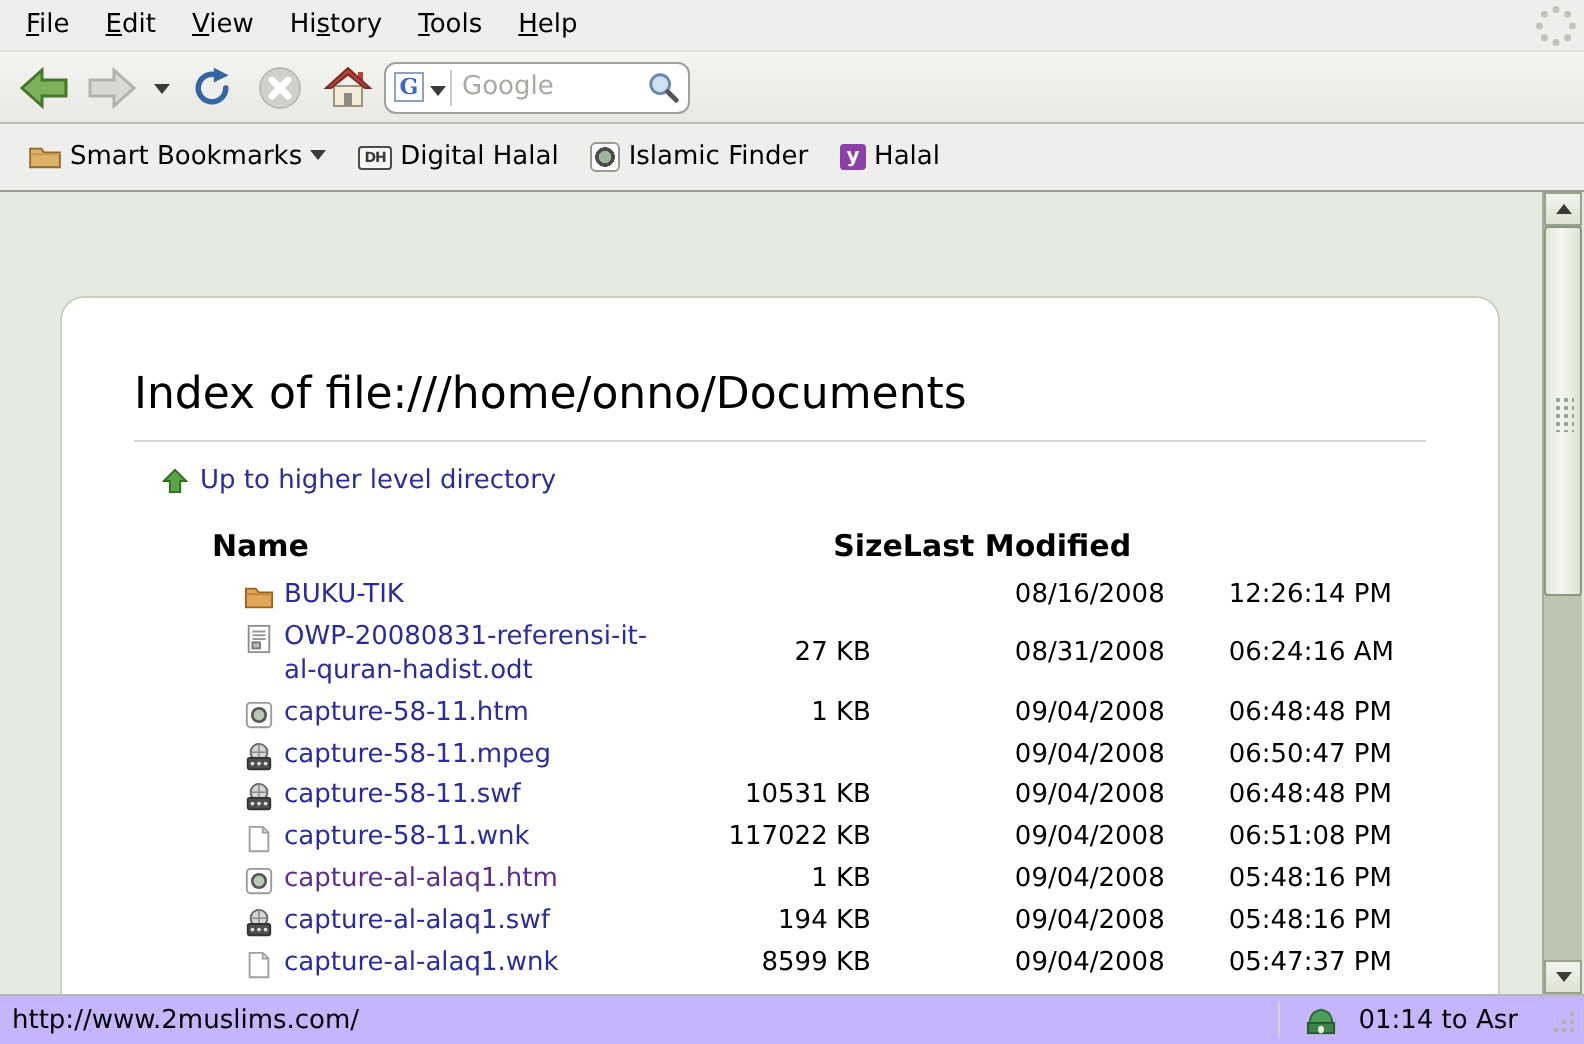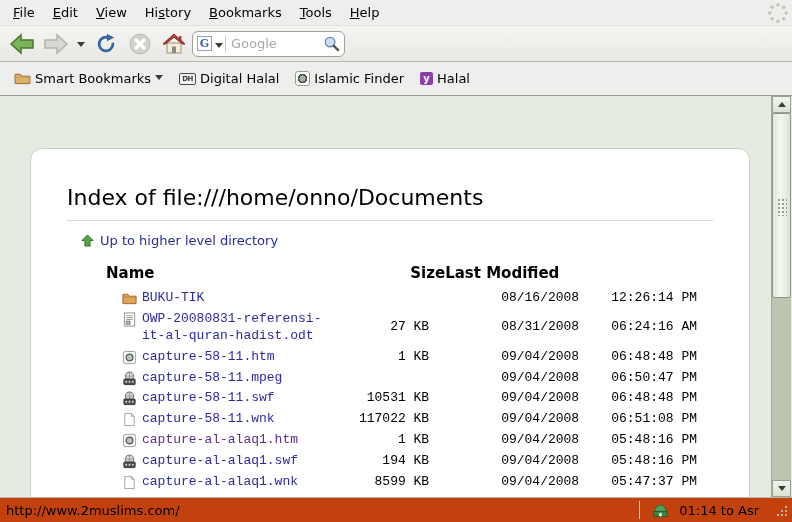--- a/index.html
+++ b/index.html
@@ -43,42 +43,42 @@
   
   .content { height:401px; background:#e6ebe1; position:relative; overflow:hidden; }
   .page-box { position:absolute; left:30px; top:52px; width:720px; height:520px; background:#fff; border:1px solid #c9d2bf; border-radius:12px; padding:36px 36px 0 36px; }
   h1.listing-title { font-size:22px; font-weight:normal; padding-bottom:10px; border-bottom:1px solid #d7d7d7; }
   .up-row { margin:12px 0 0 14px; display:flex; align-items:center; gap:6px; }
   .up-row a { color:#2b2ba0; text-decoration:none; }
   table.files { margin:16px 0 0 39px; border-collapse:collapse; }
   table.files th { font-size:15px; font-weight:bold; padding-bottom:6px; text-align:left; }
   table.files th.h-size { text-align:right; }
   table.files th.h-mod { text-align:left; }
-  table.files td { padding:2px 16px; line-height:1.3; vertical-align:middle;font-family:Liberation Mono, monospace; }
+  table.files td { padding:2px 16px; line-height:1.3; vertical-align:middle; }
   .c-name { width:264px; }
   .c-name .nm { display:flex; align-items:flex-start; }
   .c-name svg { flex-shrink:0; margin:1px 5px 0 0; }
   .c-size { width:78px; text-align:right; white-space:nowrap; }
   .c-date { padding-left:56px !important; white-space:nowrap; }
   .c-time { padding-left:16px !important; white-space:nowrap; }
   a.fname { color:#2b2ba0; text-decoration:none; word-break:normal; }
   a.fname.visited { color:#5b2d90; }
 
   
   .scrollbar { position:absolute; right:1px; top:0; width:20px; height:401px; background:#bdc5b2; border-left:1px solid #a4ad98; }
   .sb-btn { position:absolute; left:0; width:19px; height:17px; background:linear-gradient(#f2f4ec,#dde2d2); border:1px solid #98a28c; display:flex; align-items:center; justify-content:center; }
   .sb-up { top:0; }
   .sb-down { bottom:0; }
   .tri-up { width:0; height:0; border:4px solid transparent; border-bottom:5px solid #3a3a38; margin-top:-4px; }
   .tri-down { width:0; height:0; border:4px solid transparent; border-top:5px solid #3a3a38; margin-bottom:-4px; }
   .sb-thumb { position:absolute; left:0; top:17px; width:19px; height:185px; background:linear-gradient(90deg,#e2e7d9,#f4f6f0 45%,#dde3d3); border:1px solid #8c9780; border-radius:2px; }
   .sb-grip { position:absolute; left:4px; top:84px; width:10px; height:18px; background-image:radial-gradient(#96a38a 1px, transparent 1.2px); background-size:4px 4px; }
 
   
-  .statusbar { height:25px; background:#c2410c; border-top:1px solid #b5b7b0; display:flex; align-items:center; padding:0 4px 0 6px; }
+  .statusbar { height:25px; background:#c4b5fd; border-top:1px solid #b5b7b0; display:flex; align-items:center; padding:0 4px 0 6px; }
   .status-left { flex:1; white-space:nowrap; overflow:hidden; }
   .prayer { display:flex; align-items:center; gap:10px; padding:0 14px 0 12px; border-left:1px solid #d2d2cc; height:18px; }
   .resize-grip { width:13px; height:13px; position:relative; margin-left:2px; }
   .resize-grip i { position:absolute; width:2px; height:2px; background:#b2b2ac; }
   .resize-grip i:nth-child(1){ right:1px; bottom:1px; }
   .resize-grip i:nth-child(2){ right:1px; bottom:5px; }
   .resize-grip i:nth-child(3){ right:5px; bottom:1px; }
   .resize-grip i:nth-child(4){ right:1px; bottom:9px; }
   .resize-grip i:nth-child(5){ right:5px; bottom:5px; }
   .resize-grip i:nth-child(6){ right:9px; bottom:1px; }
@@ -171,21 +171,20 @@
   </defs>
 </svg>
 
 <div class="window">
 
   <div class="menubar">
     <div class="menu-item"><u>F</u>ile</div>
     <div class="menu-item"><u>E</u>dit</div>
     <div class="menu-item"><u>V</u>iew</div>
     <div class="menu-item">Hi<u>s</u>tory</div>
-    <div class="menu-item"><u>B</u>ookmarks</div>
     <div class="menu-item"><u>T</u>ools</div>
     <div class="menu-item"><u>H</u>elp</div>
     <span class="throbber"><svg width="22" height="22">
           <use href="#i-throbber"></use>
         </svg></span>
   </div>
 
   <div class="navbar">
     <button class="nav-btn">
         <svg width="26" height="24">

